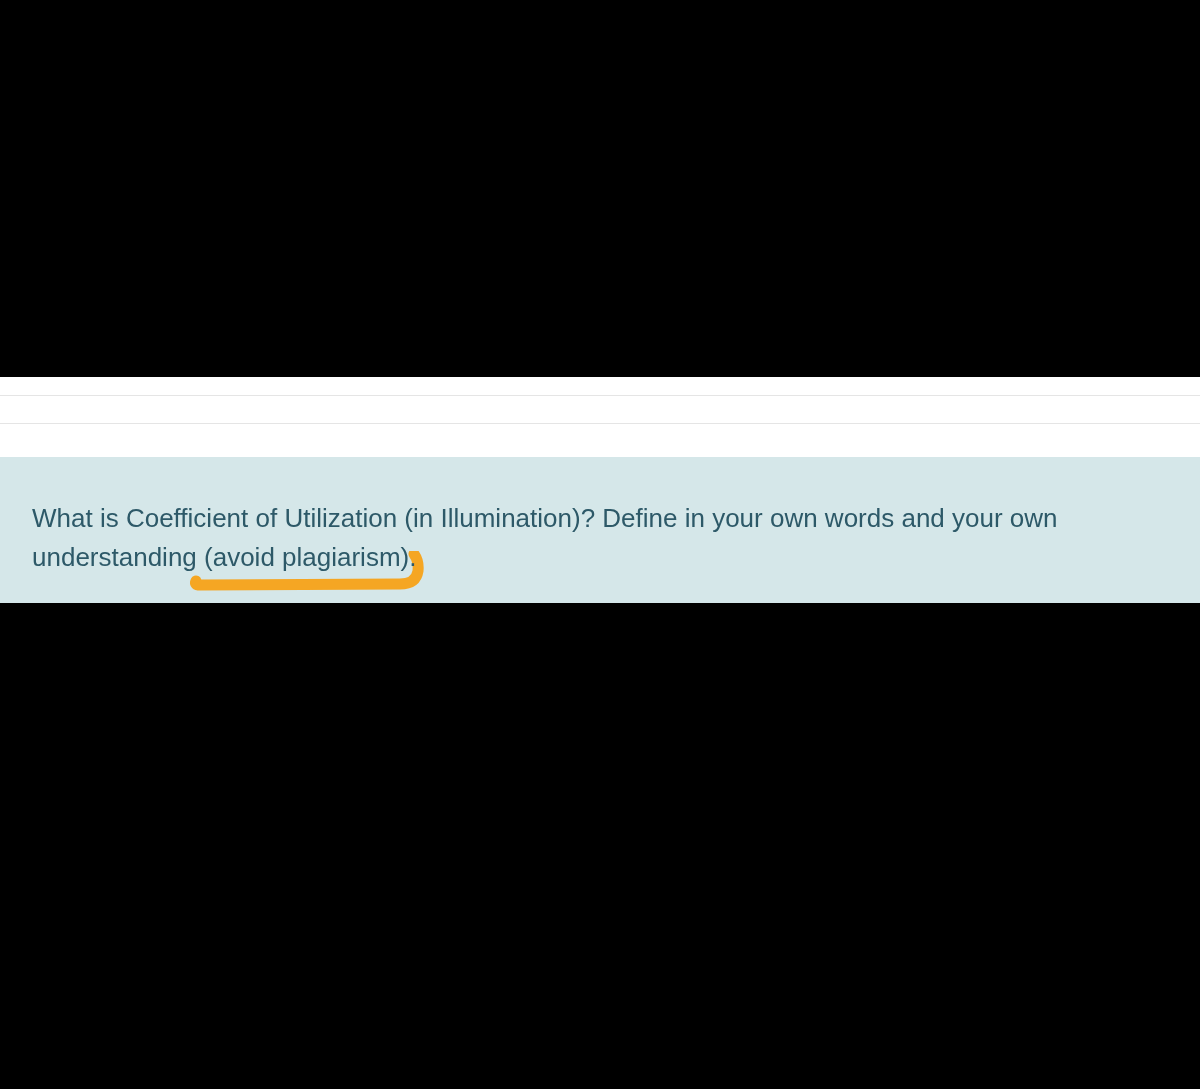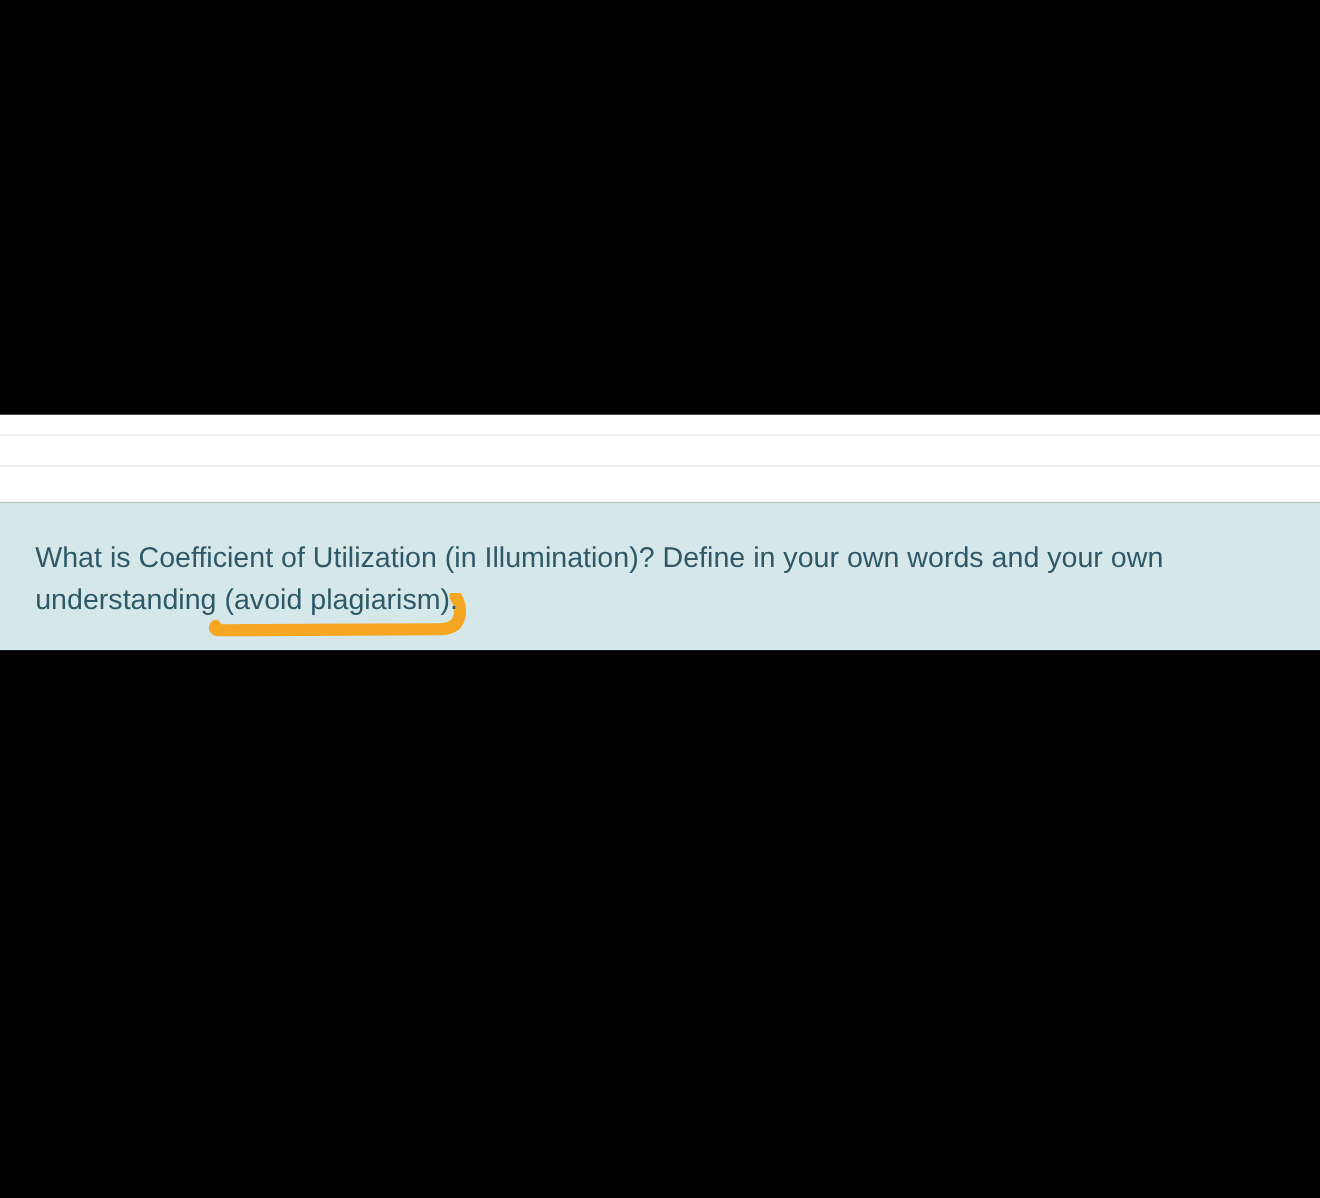--- a/index.html
+++ b/index.html
@@ -50,20 +50,21 @@
       padding: 30px 32px 26px 32px;
       position: relative;
     }
     .question-text {
       color: #2d5968;
       font-size: 26px;
       line-height: 1.5;
       font-weight: 400;
       position: relative;
       z-index: 1;
+      margin-top: 12px;
     }
     .highlight-mark {
       position: absolute;
       bottom: 12px;
       left: 190px;
       width: 240px;
       height: 40px;
       z-index: 0;
       pointer-events: none;
     }

